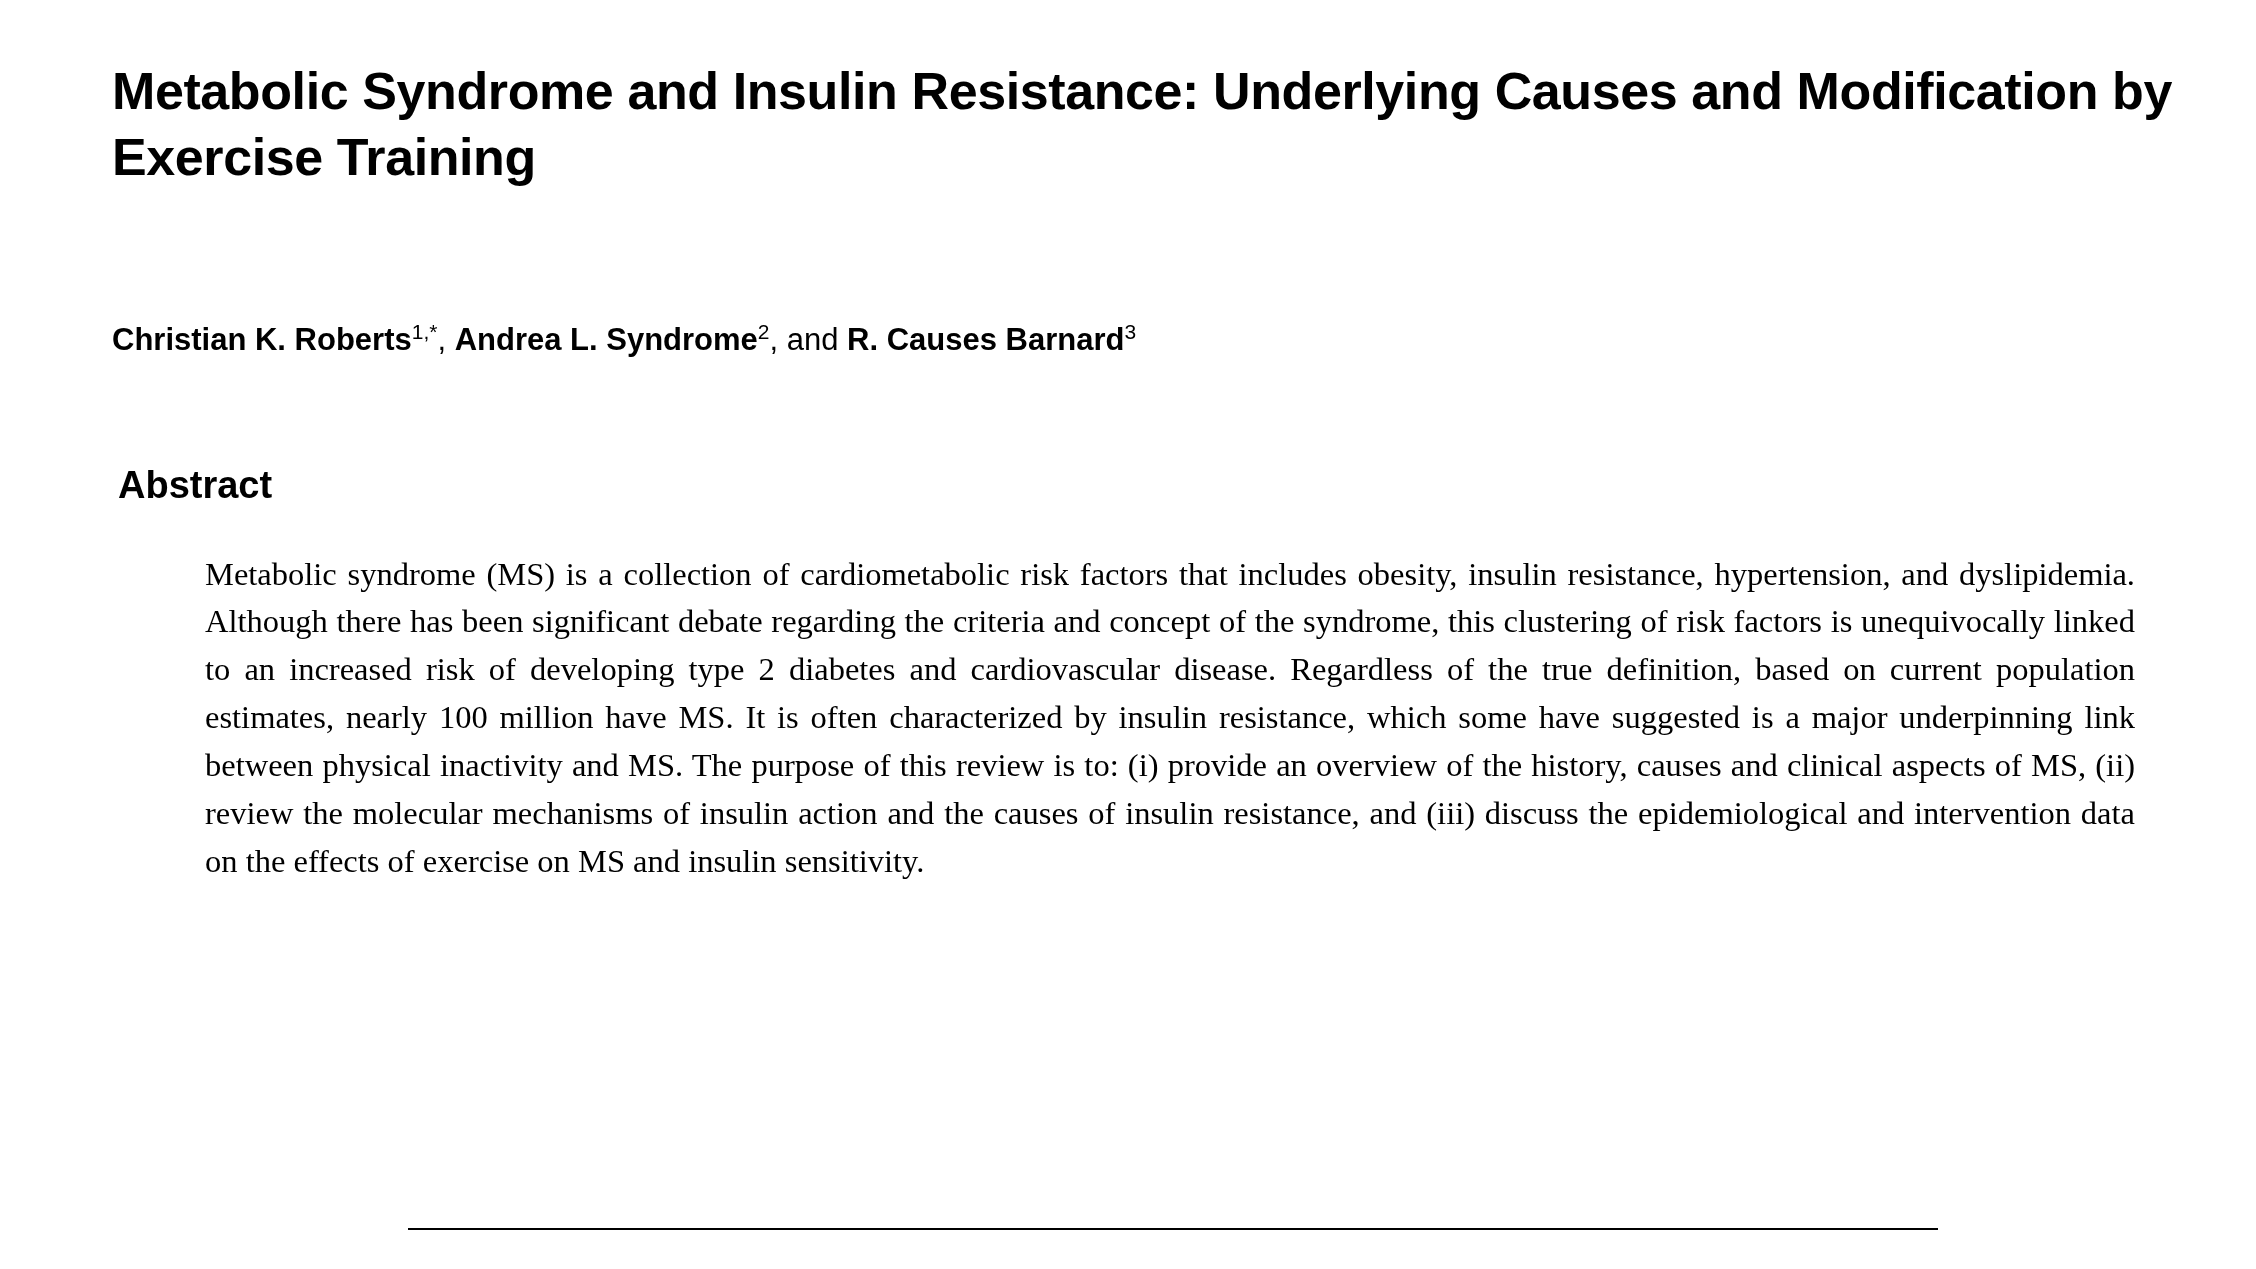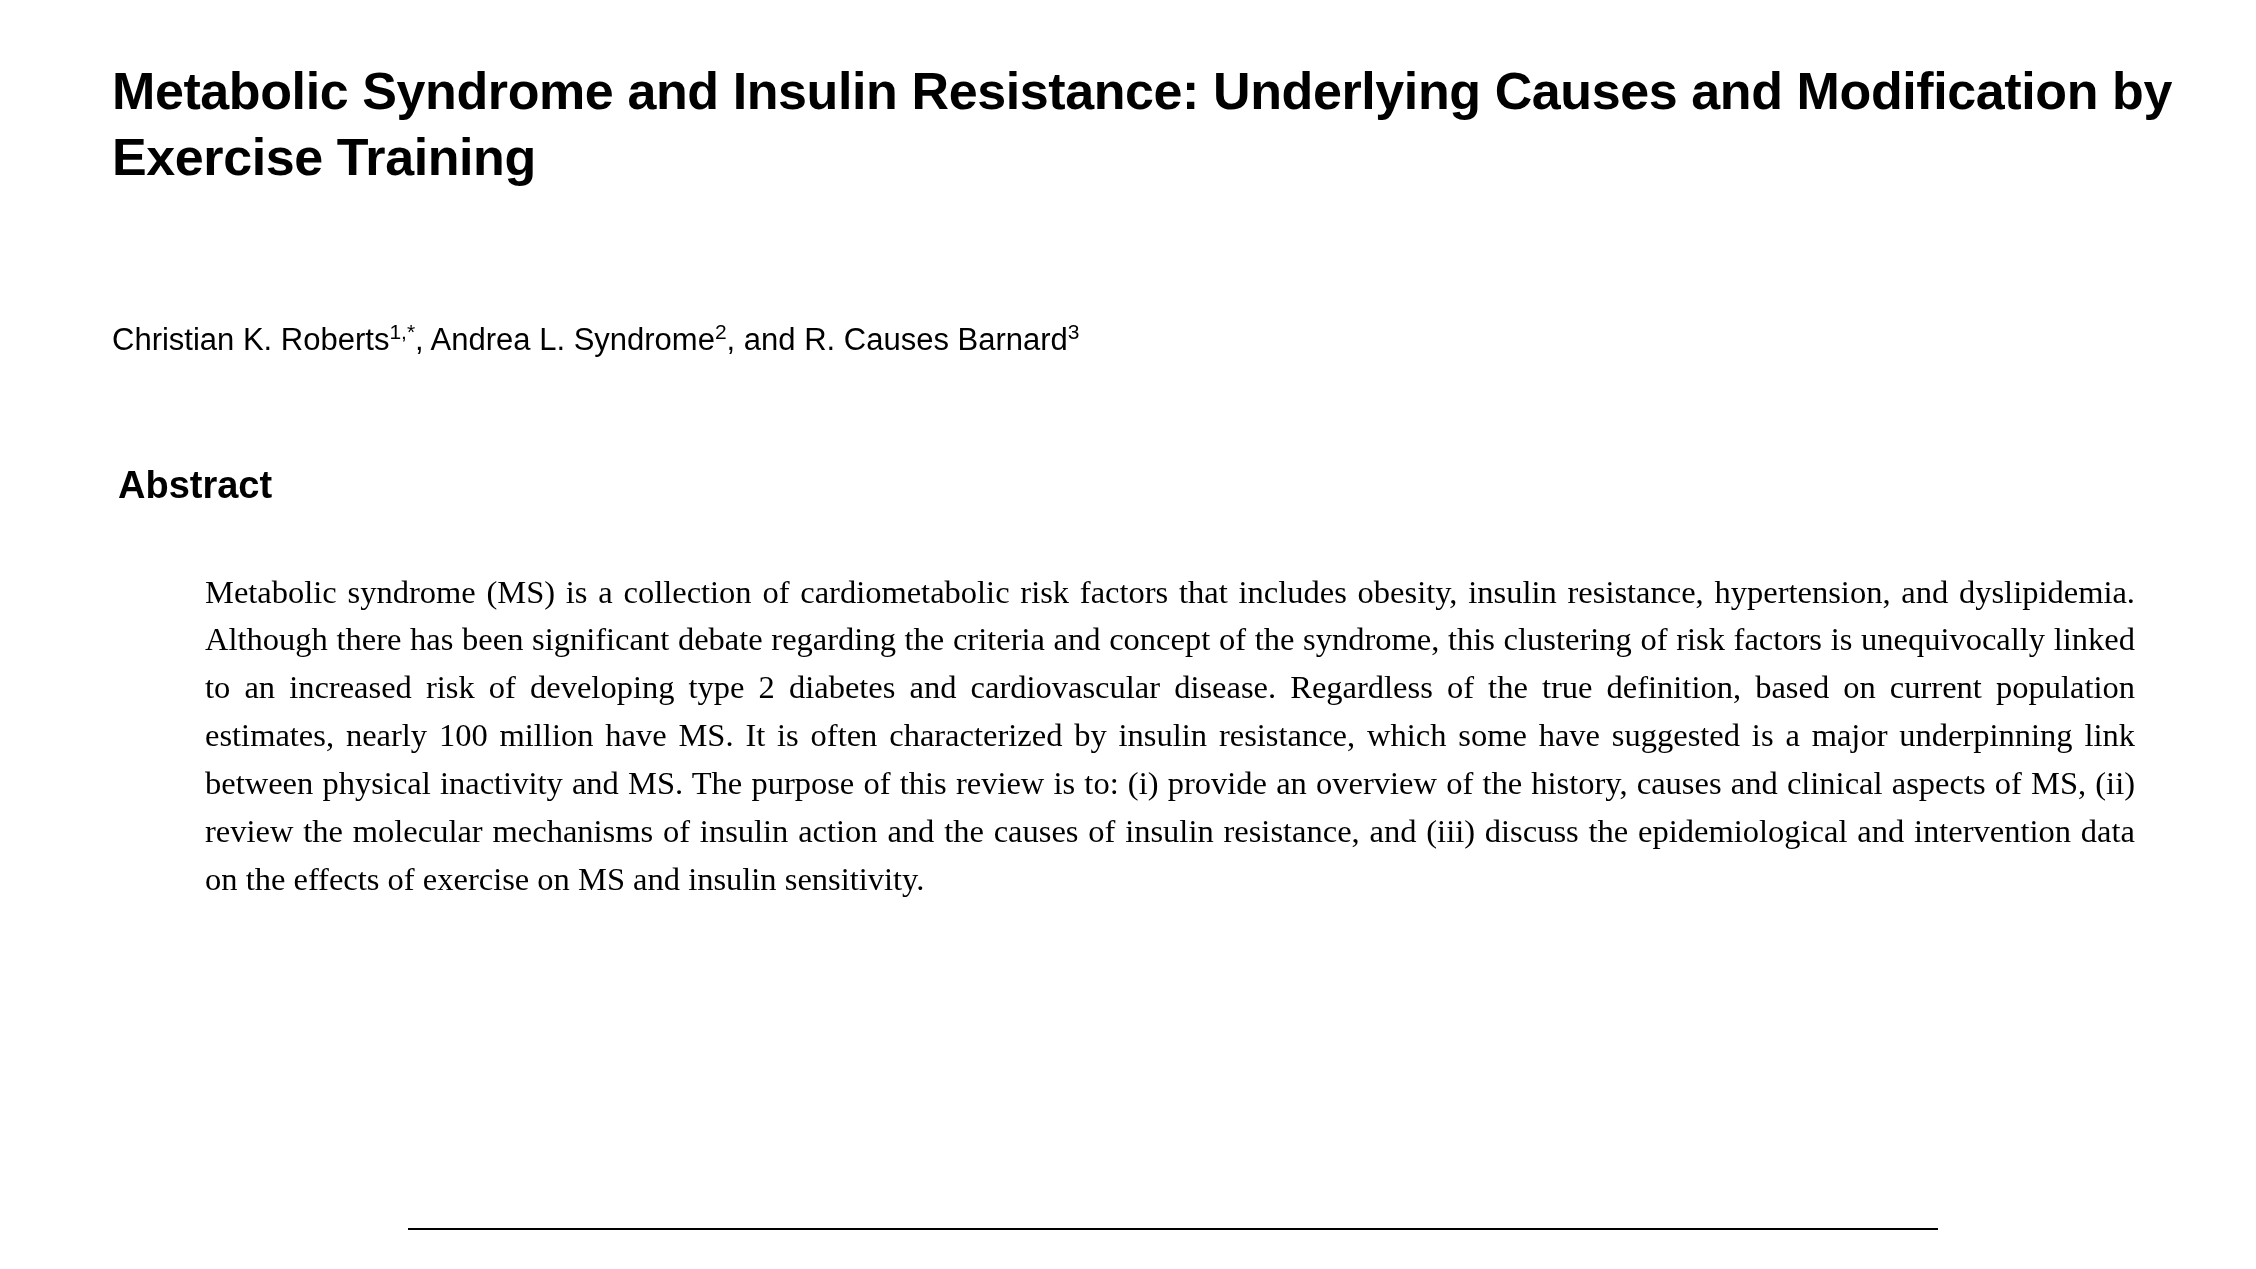--- a/index.html
+++ b/index.html
@@ -38,21 +38,21 @@
     font-family: "Liberation Sans", sans-serif;
     font-size: 31px;
     line-height: 1.3;
     position: absolute;
     left: 112px;
     top: 320px;
     width: 2060px;
     color: #000;
   }
   .authors .name {
-    font-weight: normal;
+    font-weight: bold;
   }
   .authors sup {
     font-size: 21px;
     vertical-align: super;
     line-height: 0;
   }
   .authors .plain {
     font-weight: normal;
   }
   .abstract-heading {
@@ -61,21 +61,21 @@
     font-size: 38px;
     position: absolute;
     left: 118px;
     top: 432px;
     color: #000;
     text-align: center;
   }
   .abstract-body {
     position: absolute;
     left: 205px;
-    top: 536px;
+    top: 518px;
     width: 1930px;
     font-family: "Liberation Serif", serif;
     font-size: 32.5px;
     line-height: 1.475;
     text-align: justify;
     text-justify: inter-word;
     color: #000;
   }
   .rule {
     position: absolute;

